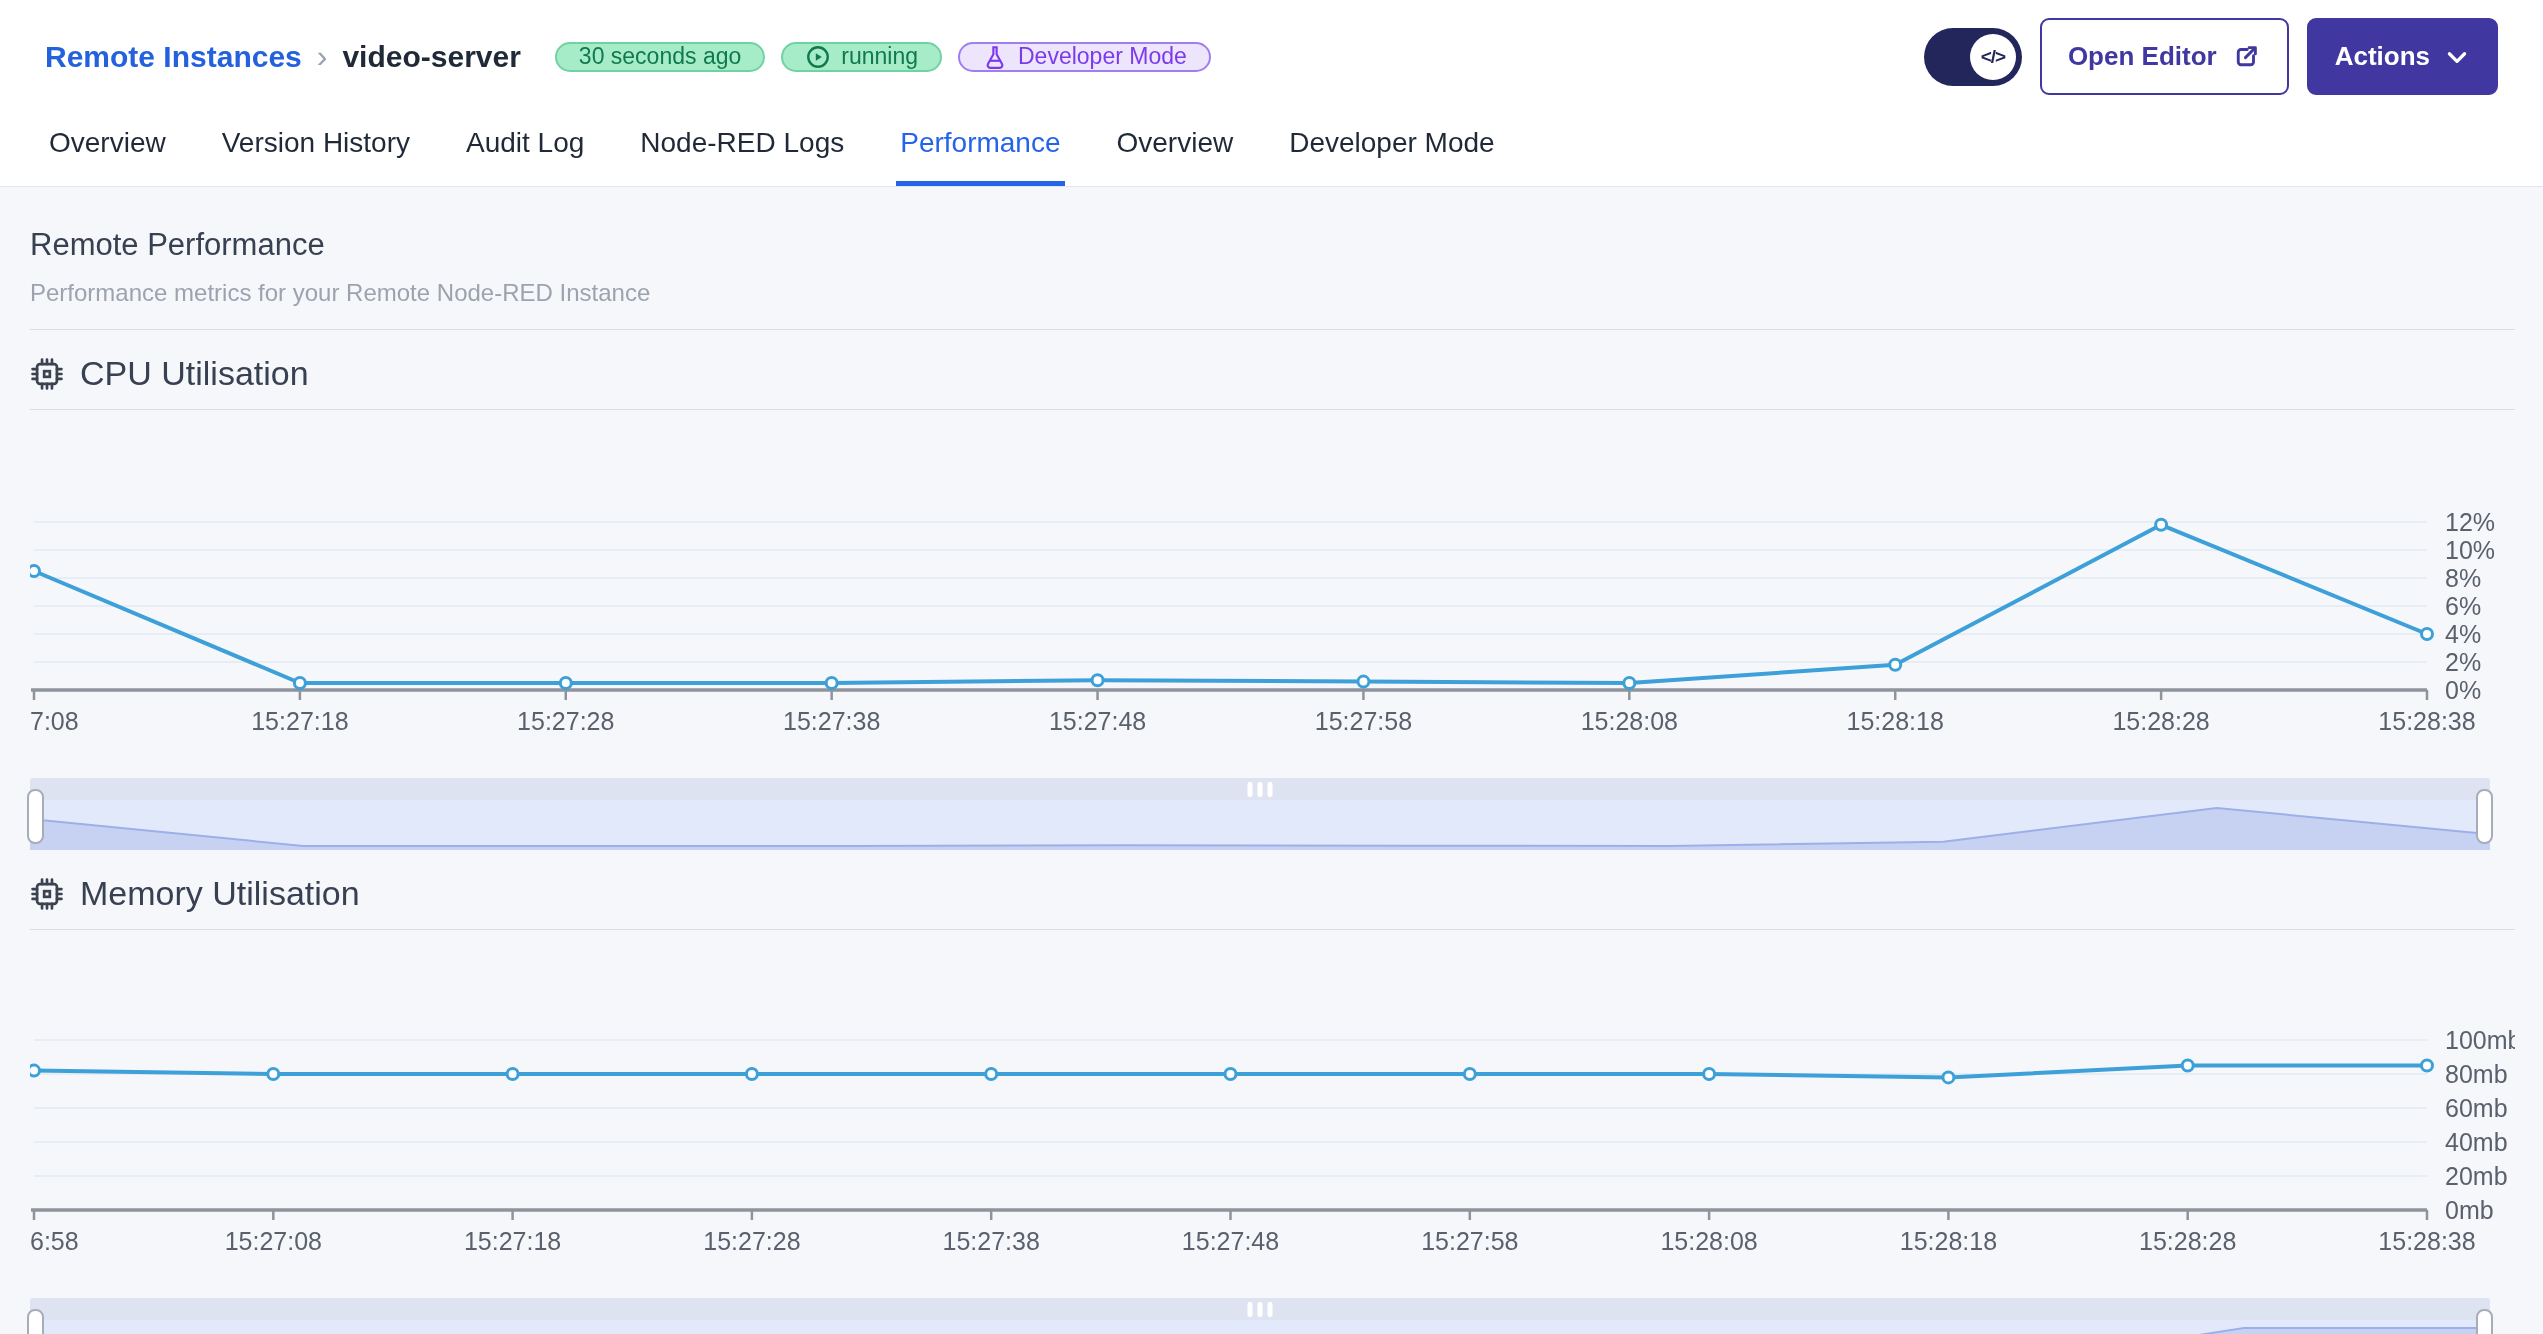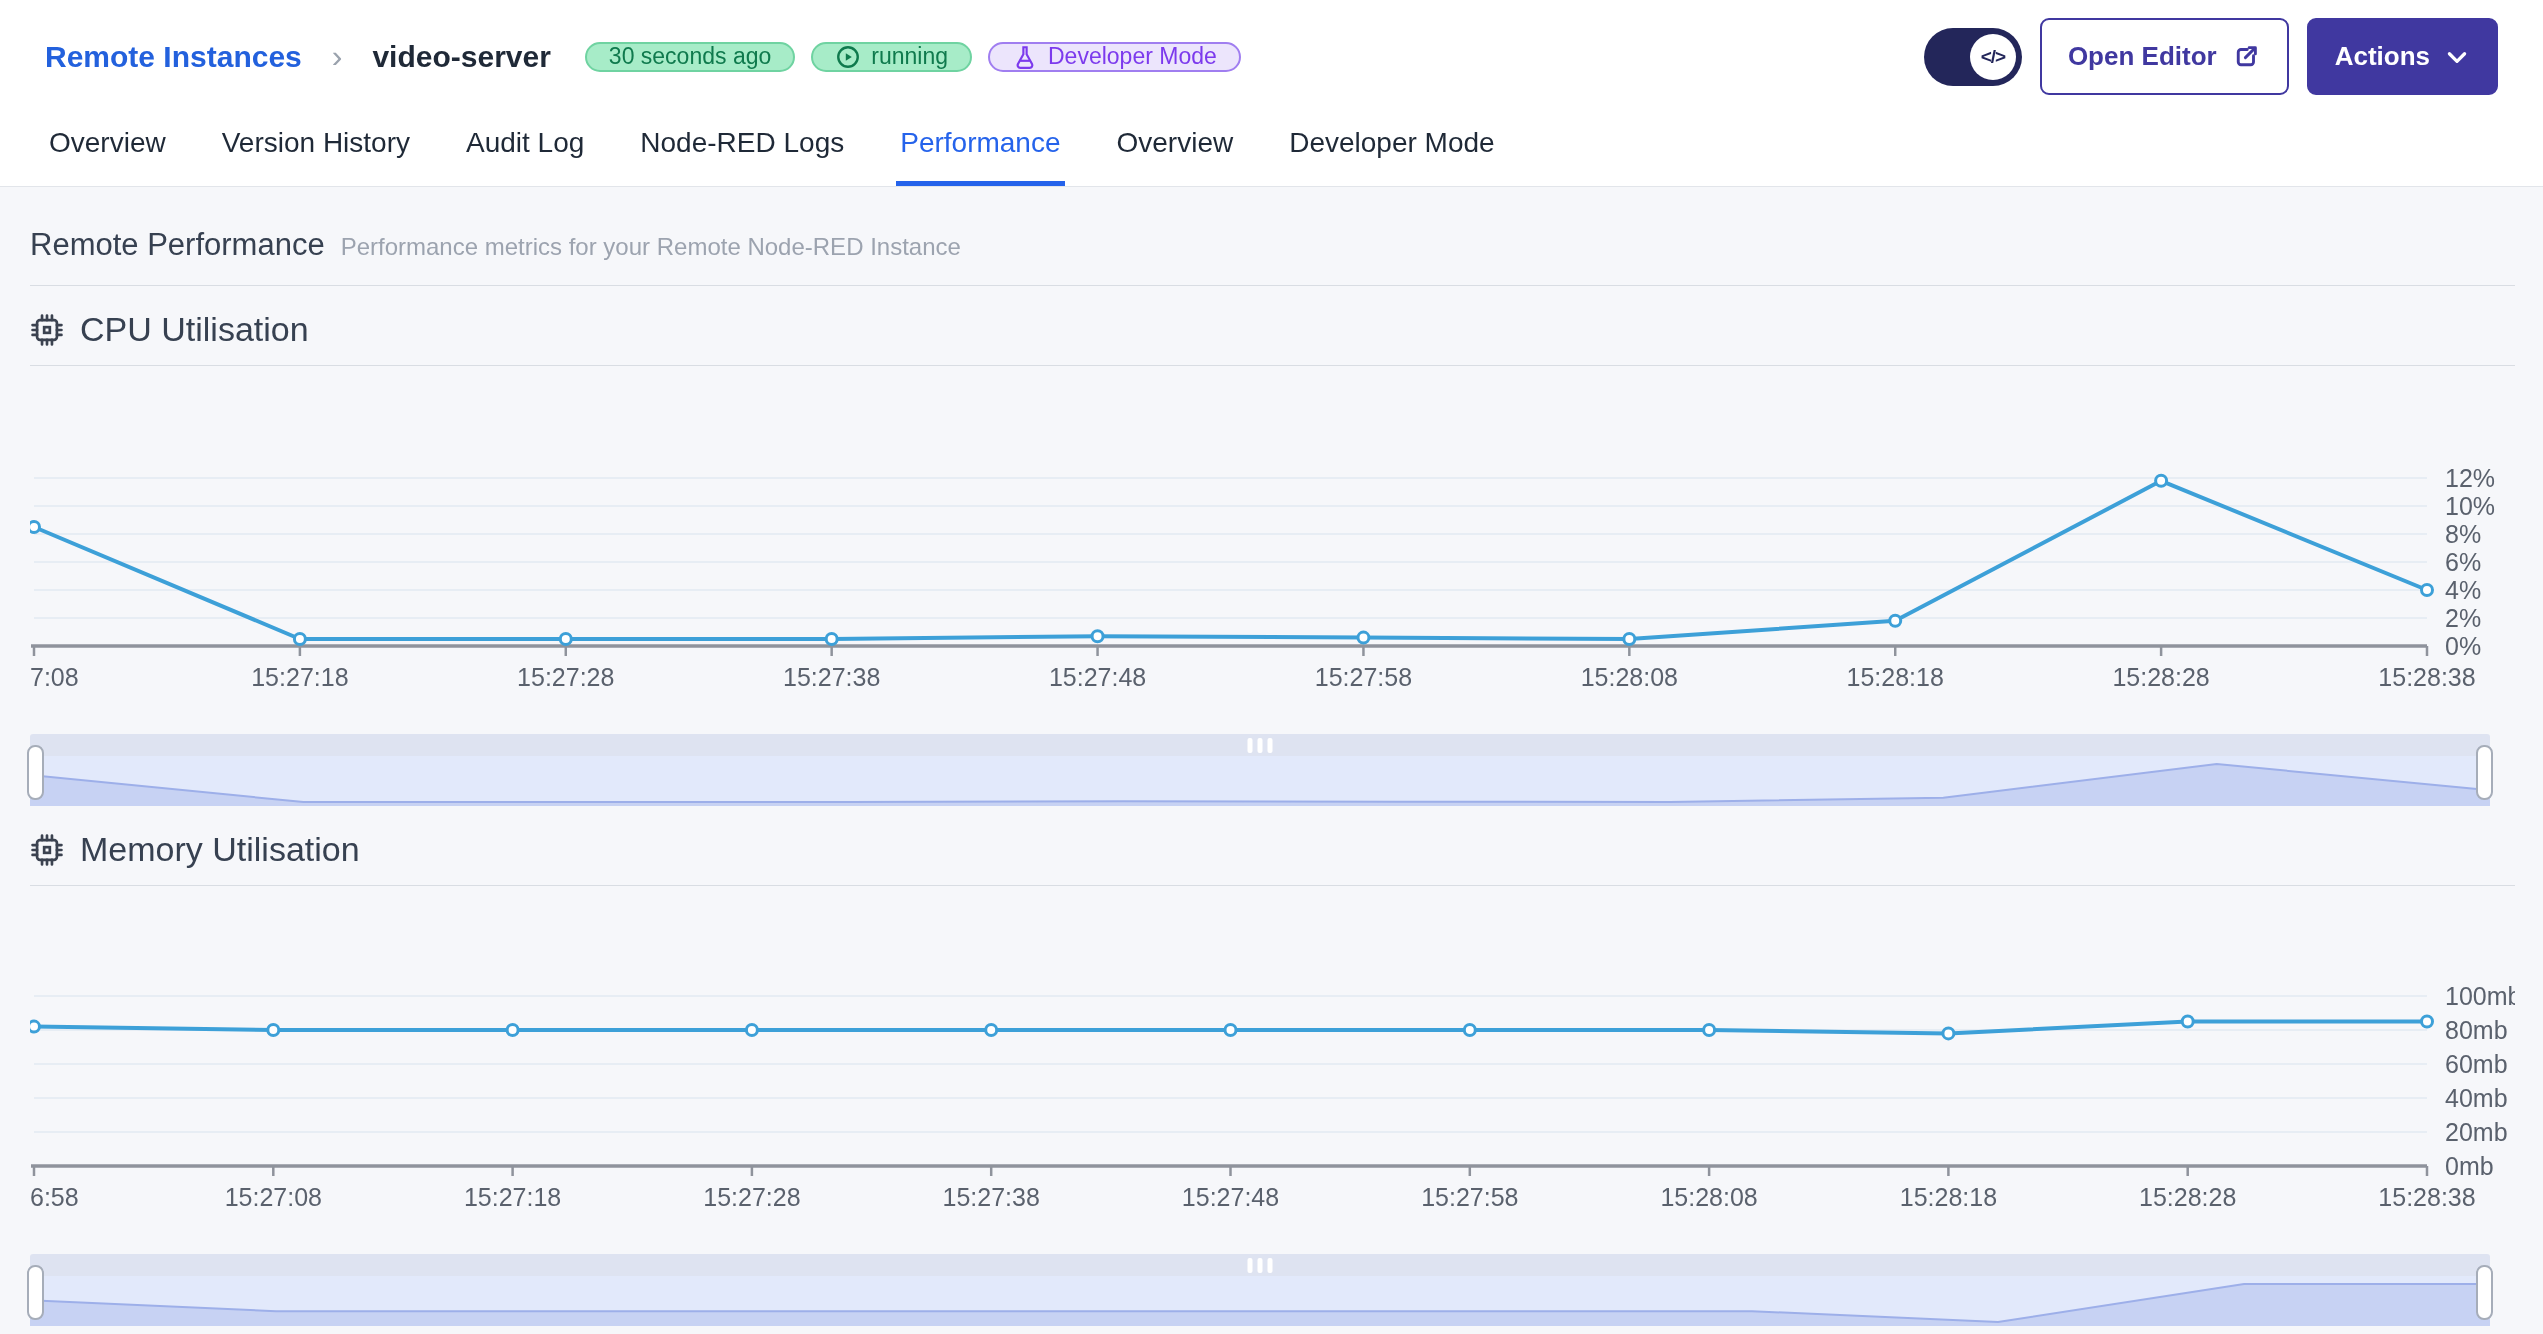--- a/index.html
+++ b/index.html
@@ -2,21 +2,21 @@
 <html style="--link-blue: #2361dd; --tab-active: #2563eb; --indigo: #4038a0; --navy: #23265a; --green-bg: #a7ecc8; --green-border: #6fd3a1; --green-text: #0f7a4d; --purple-bg: #ece5fc; --purple-border: #a07ef0; --purple-text: #7c3aed; --muted: #9ca3af; --page-bg: #f6f7fa; --divider: #d9dde3; --grid: #e7edf4; --axis: #8f939c; --tick-text: #5a616d; --brush-strip: #dee3f1; --brush-band: #e2e9fb; --brush-fill: #c7d2f3; --brush-line: #9dafe9; --line-blue: #3da0d8;"><head>
 <meta charset="utf-8">
 <style>
   * { box-sizing: border-box; margin: 0; padding: 0; }
   html, body { width: 2543px; height: 1334px; overflow: hidden; background: #ffffff;
     font-family: "Liberation Sans", sans-serif; }
 
   
   .header { background: #fff; padding: 18px 45px 12px 45px; }
   .header-row { display: flex; align-items: center; }
-  .breadcrumb { display: flex; align-items: center; gap: 30px; font-size: 30px; font-weight: bold; justify-content: space-between; }
+  .breadcrumb { display: flex; align-items: center; gap: 15px; font-size: 30px; font-weight: bold; justify-content: space-between; }
   .crumb-link { color: var(--link-blue); cursor: pointer; }
   .crumb-sep { color: #9aa2ad; font-weight: normal; font-size: 32px; }
   .crumb-current { color: #1f2937; }
   .badges { display: flex; align-items: center; gap: 16px; margin-left: 34px; }
   .badge { display: inline-flex; align-items: center; gap: 10px; height: 30px; padding: 0 22px;
     border-radius: 23px; font-size: 23px; }
   .badge.green { background: var(--green-bg); border: 2px solid var(--green-border); color: var(--green-text); }
   .badge.purple { background: var(--purple-bg); border: 2px solid var(--purple-border); color: var(--purple-text); }
   .header-controls { margin-left: auto; display: flex; align-items: center; gap: 18px; }
   .toggle { width: 98px; height: 58px; background: var(--navy); border-radius: 29px; position: relative; cursor: pointer; }
@@ -30,21 +30,21 @@
   .app-line { margin-top: 10px; font-size: 24px; color: #4b5563; }
   .app-line a { color: var(--link-blue); text-decoration: none; cursor: pointer; }
 
   
   .tabbar { background: #fff; padding: 0 45px; display: flex; gap: 48px; border-bottom: 1px solid #e2e5ea; }
   .tab { font-size: 28px; color: #1f2937; padding: 20px 4px 22px 4px; border-bottom: 5px solid transparent; cursor: pointer; }
   .tab.active { color: var(--tab-active); border-bottom-color: var(--tab-active); }
 
   
   .main { background: var(--page-bg); height: 1154px; padding: 0 28px 0 30px; }
-  .page-title-row { display: flex; align-items: baseline; gap: 16px; padding-top: 40px; }
+  .page-title-row { display: flex; align-items: baseline; gap: 16px; padding-top: 40px; flex-direction: column; }
   .page-title { font-size: 31px; color: #374151; font-weight: normal; }
   .page-subtitle { font-size: 24px; color: var(--muted); }
   .divider { border-bottom: 1px solid var(--divider); margin-top: 22px; }
   .section-head { display: flex; align-items: center; gap: 16px; margin-top: 24px; color: #374151; }
   .section-head .title { font-size: 34px; }
   .section-head + .divider { margin-top: 16px; }
   .chart { width: 100%; height: 330px; margin-top: 8px; position: relative; }
   svg text { font-family: "Liberation Sans", sans-serif; }
 
   

